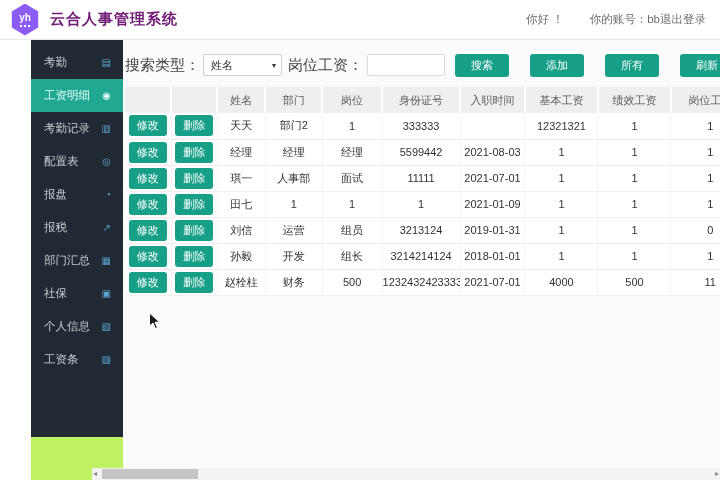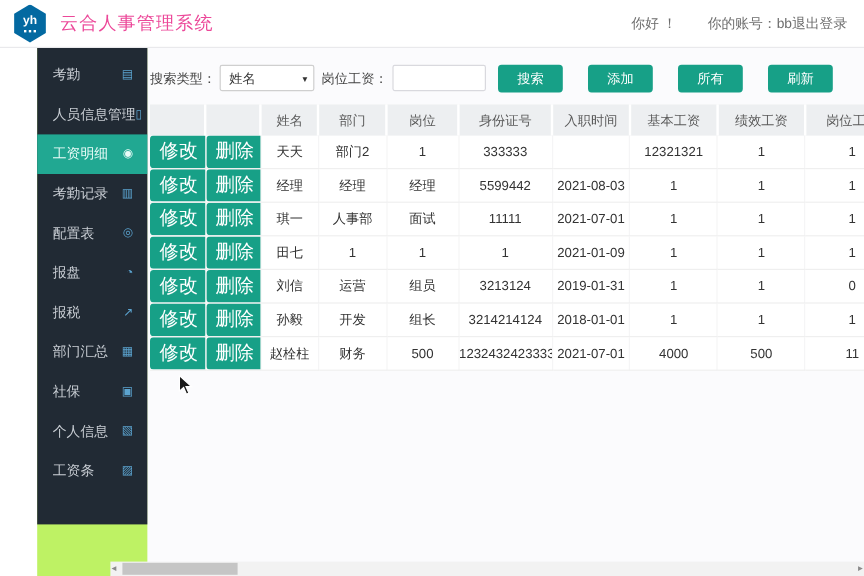--- a/index.html
+++ b/index.html
@@ -7,48 +7,48 @@
   body {
     font-family:"Liberation Sans","DejaVu Sans",sans-serif;
     position:relative; overflow:hidden; background:#fff; color:#333;
   }
   
   .header {
     height:40px; background:#fff; border-bottom:1px solid #e9e9ec;
     display:flex; align-items:center; padding:0 14px 0 10px;
   }
   .logo {
-    width:30px; height:32px; background:#0369a1; color:#fff;
+    width:30px; height:32px; background:#8b5cf6; color:#fff;
     clip-path:polygon(50% 0,94% 25%,94% 75%,50% 100%,6% 75%,6% 25%);
     display:flex; flex-direction:column; align-items:center; justify-content:center;
     font-size:10px; font-weight:bold; line-height:1;
   }
   .logo .dots { display:flex; gap:2px; margin-top:2px; }
   .logo .dots i { width:2px; height:2px; background:#fff; display:block; }
-  .app-title { font-size:15px; font-weight:normal; color:#ec4899; margin-left:10px; letter-spacing:1px; }
+  .app-title { font-size:15px; font-weight:bold; color:#701a75; margin-left:10px; letter-spacing:1px; }
   .header-right { margin-left:auto; font-size:11.5px; color:#6d6d6d; display:flex; align-items:flex-start; }
   .header-right .greet { margin-right:26px; }
   .header-right a { color:#6d6d6d; text-decoration:none; cursor:pointer; }
   
   .body-row { display:flex; height:440px; }
   .sidebar-col { width:92px; background:#bef264;margin-left:31px; }
   .sidebar { width:92px; height:397px; background:#212a34; padding-top:6px; }
   .side-item {
     height:33px; display:flex; align-items:center; justify-content:space-between;
     padding:0 12px 0 13px; cursor:pointer;
   }
   .side-item .side-label { font-size:11.5px; color:#c9ced4; white-space:nowrap; }
   .side-item .side-icon { font-size:10px; color:#5ba3cf; }
   .side-item.active { background:#21a892; }
   .side-item.active .side-label,
   .side-item.active .side-icon { color:#eafcf8; }
   
   .main { flex:1; background:#fbfbfd; padding:13px 2px 0 2px; }
   .toolbar { display:flex; align-items:center; height:24px; margin-bottom:10px; }
-  .tb-label { font-size:11px; color:#444; white-space:nowrap; }
+  .tb-label { font-size:15px; color:#444; white-space:nowrap; }
   .select {
     width:79px; height:22px; background:#fff; border:1px solid #cfcfcf; border-radius:2px;
     display:flex; align-items:center; justify-content:space-between;
     font-size:11px; color:#333; padding:0 5px 0 7px; margin:0 6px 0 3px; cursor:pointer;
   }
   .select .caret { font-size:8px; color:#333; }
   .tb-input {
     width:78px; height:22px; border:1px solid #d9d9de; border-radius:2px;
     background:#fff; font-size:11px; padding:0 5px; margin-left:4px; outline:none;
   }
@@ -65,21 +65,21 @@
     height:26px; text-align:center; border-right:2px solid #fff;
   }
   thead th:last-child { border-right:none; }
   tbody td {
     height:26px; font-size:11px; color:#333; text-align:center;
     border-bottom:1px solid #efefef; border-right:1px solid #f5f5f6;
     overflow:hidden; white-space:nowrap; background:#fff;
   }
   tbody td:last-child { border-right:none; }
   .rbtn {
-    border:none; background:#17a087; color:#fff; font-size:16px;
+    border:none; background:#17a087; color:#fff; font-size:11px;
     padding:3px 8px; border-radius:3px; cursor:pointer; font-family:inherit; white-space:nowrap;
   }
   
   .hscroll {
     position:absolute; left:92px; right:0; bottom:0; height:12px; background:#f2f2f2;
   }
   .hscroll .thumb { position:absolute; left:10px; top:1px; width:96px; height:10px; background:#c5c5c5; }
   .hscroll .arr { position:absolute; top:1px; font-size:8px; color:#8b8b8b; line-height:10px; }
   .hscroll .arr.left { left:1px; }
   .hscroll .arr.right { right:1px; }
@@ -107,24 +107,20 @@
 </div>
 
 <div class="body-row">
   <div class="sidebar-col">
     <nav class="sidebar">
   <div class="side-item">
     <span class="side-label">考勤</span>
     <span class="side-icon">▤</span>
   </div>
 
-  <div class="side-item">
-    <span class="side-label">人员信息管理</span>
-    <span class="side-icon">▯</span>
-  </div>
 
   <div class="side-item active">
     <span class="side-label">工资明细</span>
     <span class="side-icon">◉</span>
   </div>
 
   <div class="side-item">
     <span class="side-label">考勤记录</span>
     <span class="side-icon">▥</span>
   </div>

